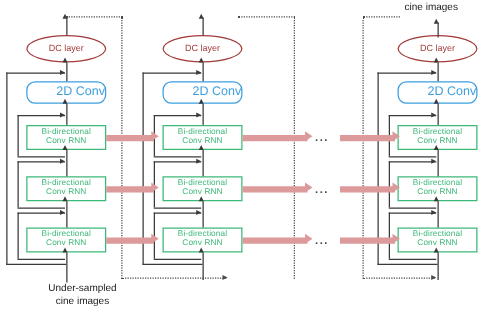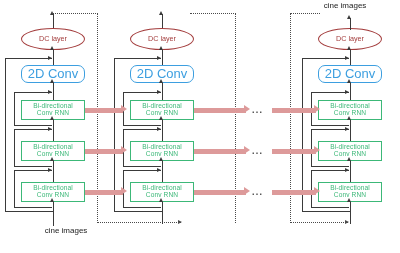--- a/index.html
+++ b/index.html
@@ -7,22 +7,22 @@
        font-family:"Liberation Sans","DejaVu Sans",sans-serif;}
   #stage{position:relative;width:400px;height:253px;background:#fff;}
 
   
   .node{position:absolute;box-sizing:border-box;display:flex;
         align-items:center;justify-content:center;text-align:center;
         line-height:1.05;background:#fff;}
 
   .node.rnn{border:1.4px solid #3cb878;color:#3cb878;font-size:6.6px;
             letter-spacing:.1px;}
-  .node.conv{border:1.4px solid #3d9fe0;color:#3d9fe0;font-size:13px;
-             border-radius:7px;}
+  .node.conv{border:1.4px solid #3d9fe0;color:#3d9fe0;font-size:10px;
+             border-radius:7px;justify-content:flex-end;}
   .node.dc{border:1.4px solid #a33c3c;color:#a33c3c;font-size:7.2px;
            border-radius:50%;}
 
   .node .lbl{display:block;}
 
   
   .w{position:absolute;background:#3a3a3a;}
   .wh{height:1.1px;}
   .wv{width:1.1px;}
 
@@ -51,20 +51,21 @@
   
   .cap{position:absolute;color:#1b1b1b;font-size:8px;text-align:center;
        line-height:1.22;}
 </style>
 </head>
 <body>
 
 <div id="stage">
 
   <div class="cap" style="left:14px;top:226px;width:104px;">
+    <div>Under-sampled</div>
     <div>cine images</div>
   </div>
 
   <div class="cap" style="left:292px;top:1px;width:106px;">
     <div>cine images</div>
   </div>
 
   <div class="node dc" style="left:21px;top:28px;width:64px;height:22px;">
     <span class="lbl">DC layer</span>
   </div>

